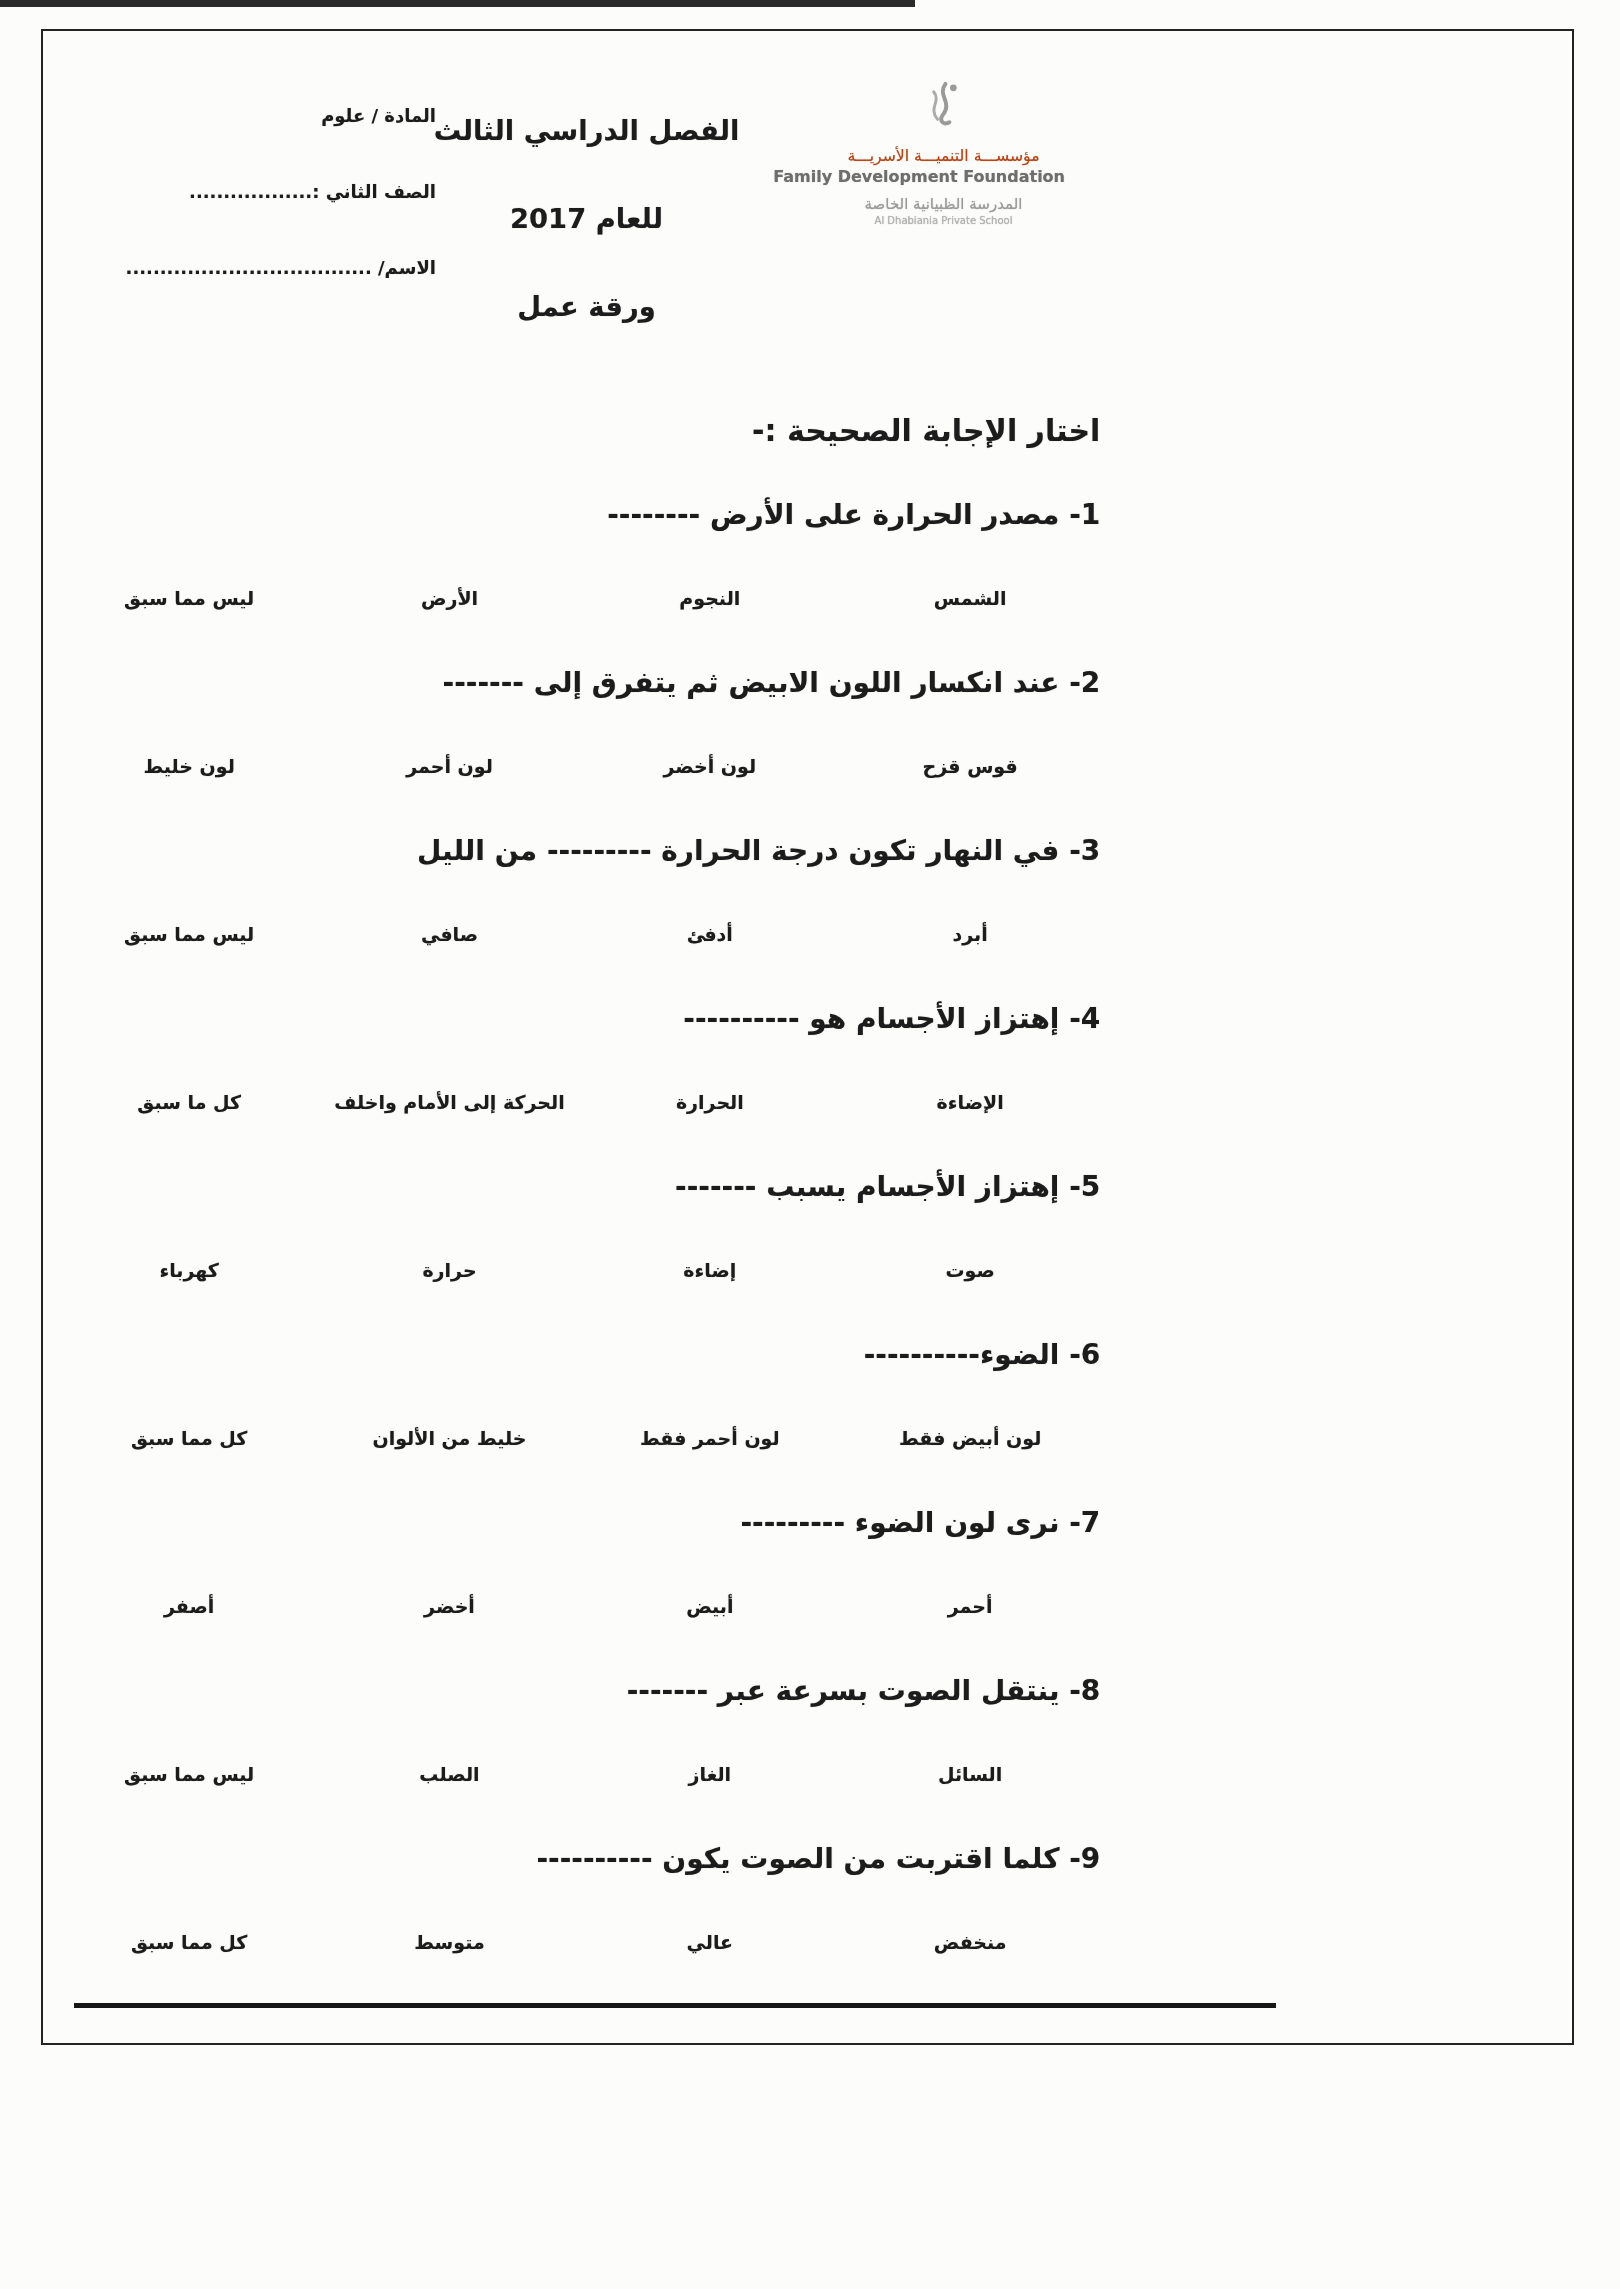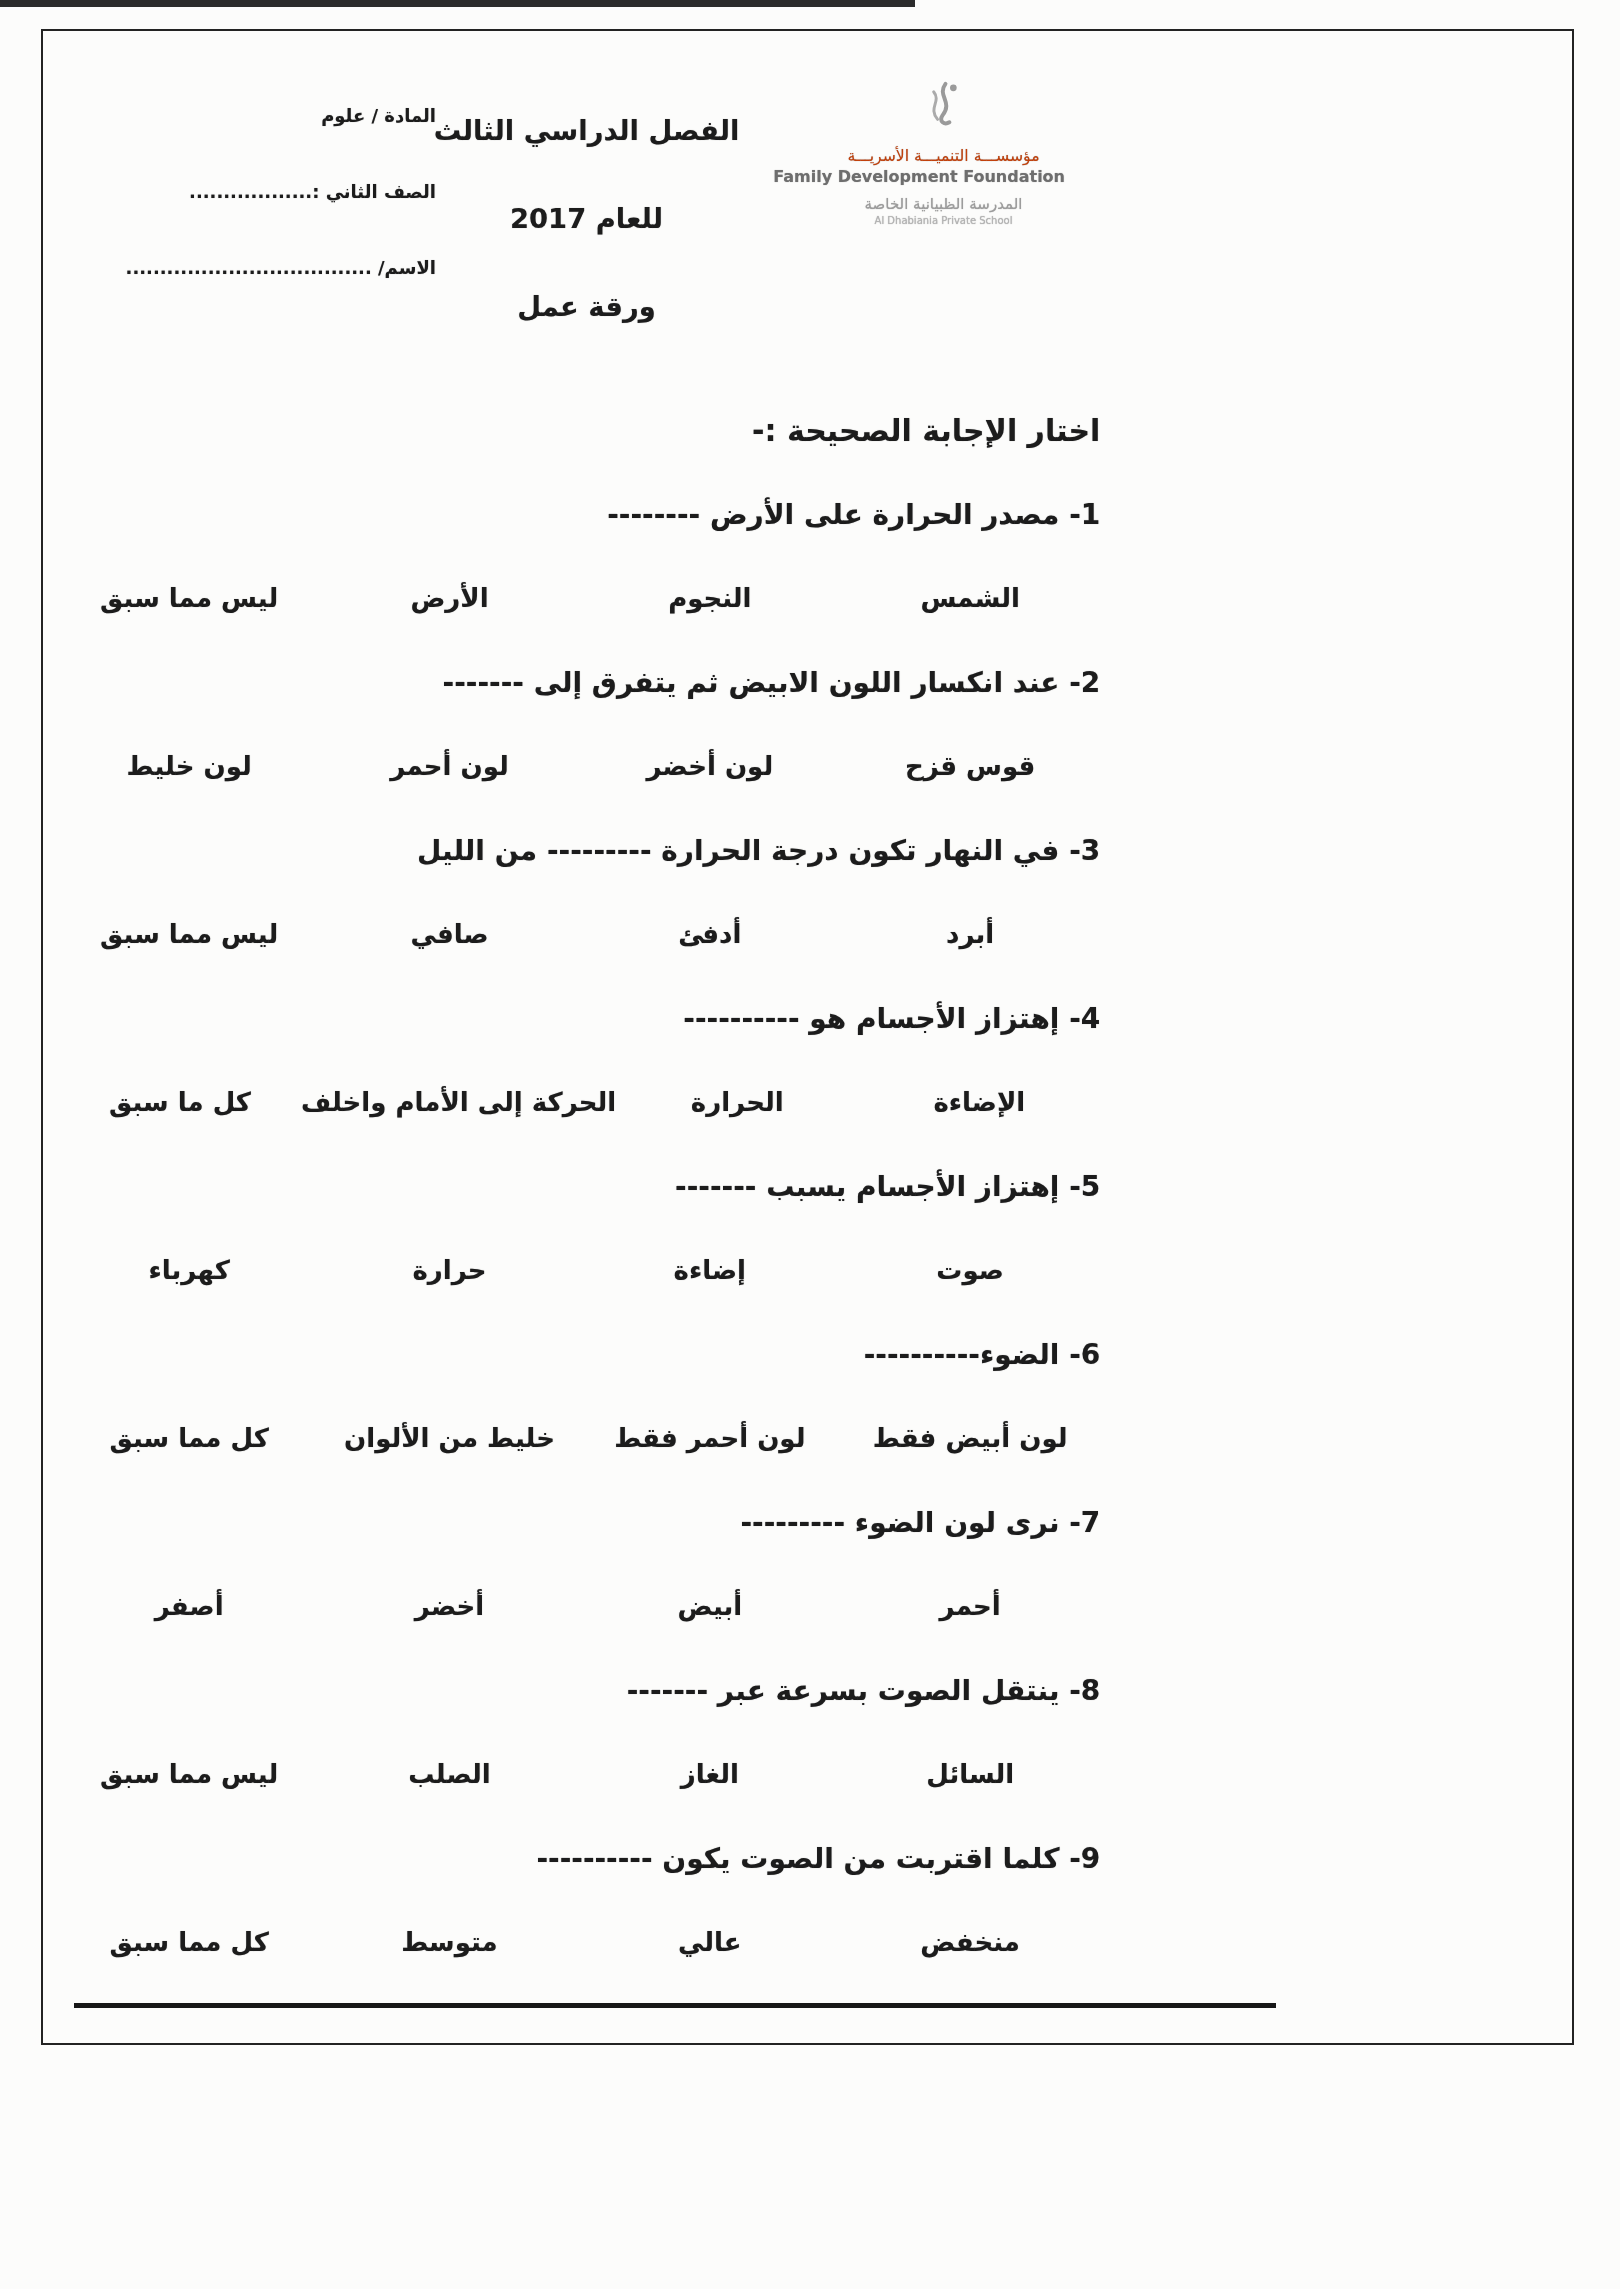--- a/index.html
+++ b/index.html
@@ -42,21 +42,21 @@
   .logo-line-ar  { font-size:15.7px; color:#c2410c; white-space:nowrap; }
   .logo-line-en  { font-size:16px; font-weight:bold; color:#6e6e6e; white-space:nowrap; }
   .logo-line-ar2 { font-size:15px; color:#9c9c9c; white-space:nowrap; margin-top:6px; }
   .logo-line-en2 { font-size:10px; color:#b4b4b4; white-space:nowrap; }
 
   .worksheet-body { direction:rtl; padding-right:13.7px; }
   .row { min-height:84px; display:flex; align-items:center; }
   .instruction { font-size:30px; font-weight:bold; white-space:nowrap; }
   .q-text { font-size:28px; font-weight:bold; white-space:nowrap; }
   .q-options .q-option {
-    flex:1 1 0; text-align:center; font-size:26px; font-weight:bold; white-space:nowrap;
+    flex:1 1 0; text-align:center; font-size:19px; font-weight:bold; white-space:nowrap;
   }
 
   .bottom-rule {
     position:absolute; left:74px; top:2003px; width:1202px; height:4.9px; background:#171717;
   }
 </style>
 </head>
 <body>
 
 <div class="page ink">

